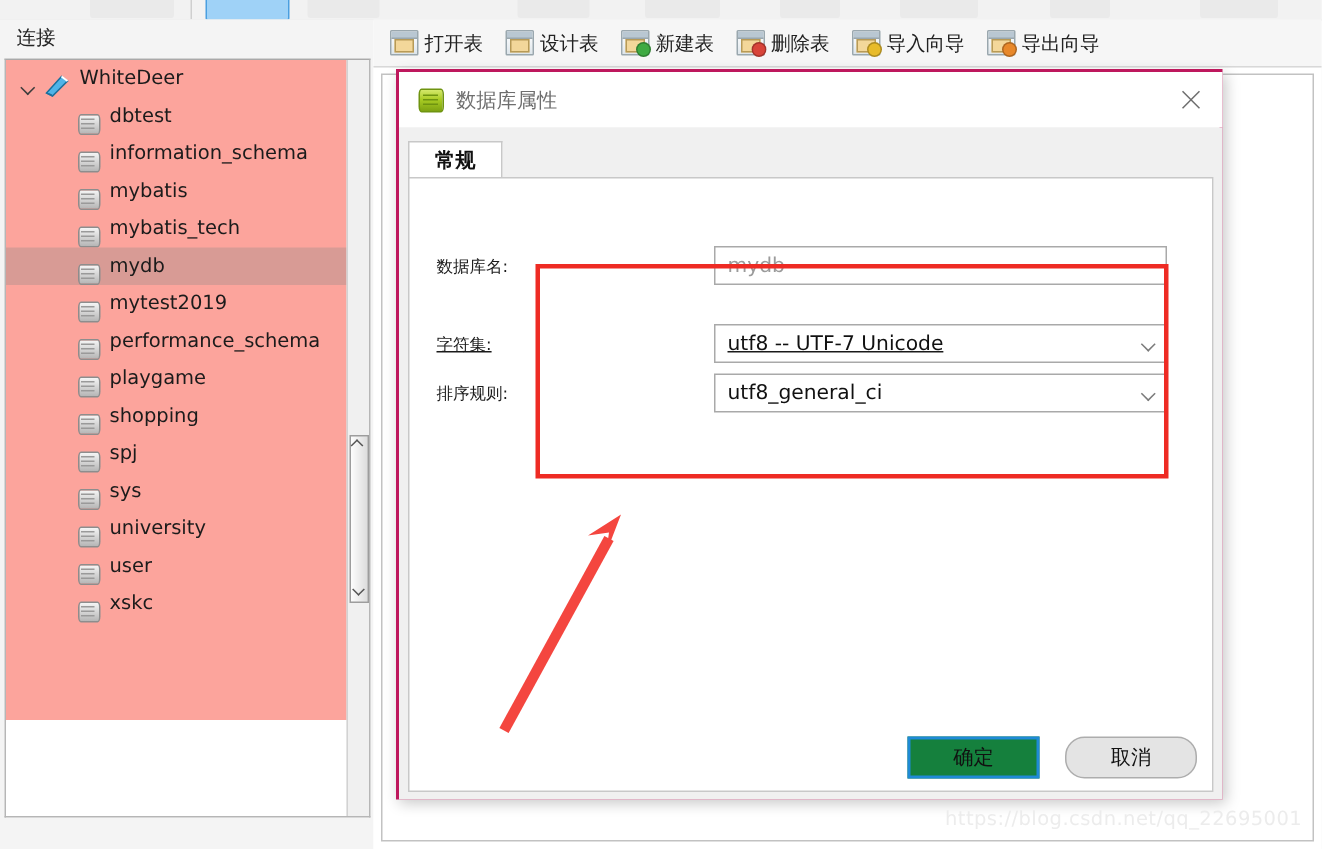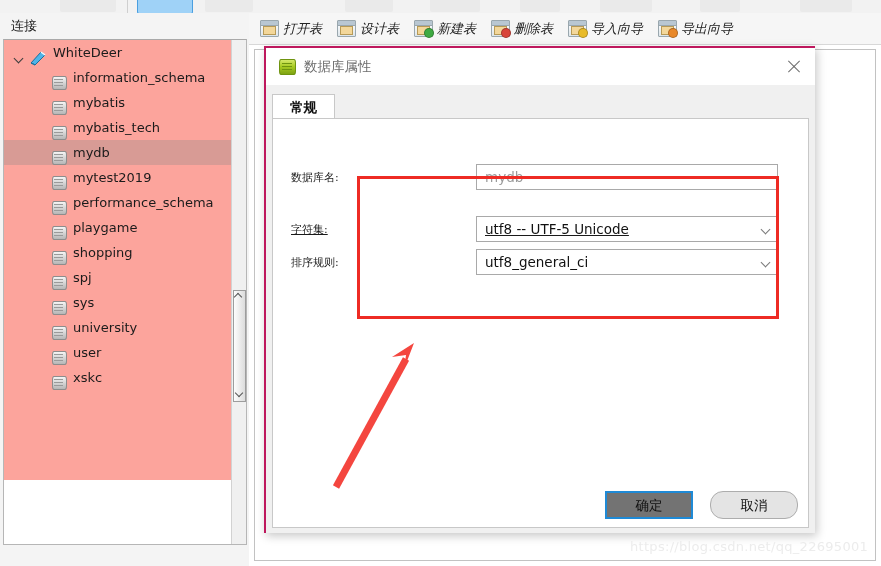--- a/index.html
+++ b/index.html
@@ -88,21 +88,21 @@
   .sb-arrow.down:before{transform:rotate(-135deg);left:2px;top:1px;}
   
   #main-area{
     position:absolute;left:249px;top:13px;width:632px;height:553px;background:#ffffff;
   }
   #toolbar{
     position:absolute;left:0;top:0;width:632px;height:32px;
     background:#f6f6f6;border-bottom:1px solid #d8d8d8;
     display:flex;align-items:center;padding-left:11px;box-sizing:border-box;
   }
-  .tb-item{display:flex;align-items:center;margin-right:15px;cursor:default;font-style:italic;}
+  .tb-item{display:flex;align-items:center;margin-right:15px;cursor:default;}
   .tb-ico{
     width:17px;height:15px;margin-right:4px;position:relative;flex:0 0 auto;
     background:linear-gradient(180deg,#ffffff 0%,#eef2f5 55%,#dde5ea 100%);
     border:1px solid #9aa7ae;border-radius:1px;
   }
   .tb-ico:before{
     content:"";position:absolute;left:0;top:0;right:0;height:4px;
     background:#b9c7d2;border-bottom:1px solid #9aa7ae;
   }
   .tb-ico .badge{
@@ -186,21 +186,21 @@
   #row-charset{top:97px;text-decoration:underline;}
   #row-collation{top:130px;}
   #btn-row{position:absolute;left:0;bottom:12px;width:549px;height:30px;}
   .dlg-btn{
     position:absolute;top:0;width:88px;height:28px;
     background:linear-gradient(180deg,#fbfbfb,#e6e6e6);
     border:1px solid #adadad;box-sizing:border-box;
     font-size:13.5px;color:#111;text-align:center;line-height:26px;
     font-family:"DejaVu Sans","Liberation Sans",sans-serif;
   }
-  #btn-ok{right:122px;border:2px solid #1f8ad6;line-height:24px;background:#737373;}
+  #btn-ok{right:122px;border:2px solid #1f8ad6;line-height:24px;background:#15803d;}
   #btn-cancel{right:17px;background:#e4e4e4;border-radius:13px;}
   
   #ann-rect{
     position:absolute;left:357px;top:176px;width:422px;height:143px;
     border:3px solid #ee2b24;box-sizing:border-box;pointer-events:none;
   }
   #ann-arrow{position:absolute;left:320px;top:335px;width:110px;height:160px;pointer-events:none;}
   
   #watermark{
     position:absolute;left:630px;top:539px;
@@ -241,20 +241,26 @@
             <path d="M13 2 L17 5" stroke="#ffffff" stroke-width="1.4"></path>
           </svg>
         </span>
         <span class="tree-label">WhiteDeer</span>
       </div>
 
         <div class="tree-row child">
           <span class="db-ico">
             <span class="cyl"></span>
           </span>
+          <span class="tree-label">dbtest</span>
+        </div>
+        <div class="tree-row child">
+          <span class="db-ico">
+            <span class="cyl"></span>
+          </span>
           <span class="tree-label">information_schema</span>
         </div>
         <div class="tree-row child">
           <span class="db-ico">
             <span class="cyl"></span>
           </span>
           <span class="tree-label">mybatis</span>
         </div>
         <div class="tree-row child">
           <span class="db-ico">
@@ -397,21 +403,21 @@
     <div id="tab-page">
 
       <div class="form-row" id="row-dbname">
         <span class="form-label">数据库名:</span>
         <span class="field placeholder" id="fld-dbname">mydb</span>
       </div>
 
       <div class="form-row" id="row-charset">
         <span class="form-label">字符集:</span>
         <span class="field combo" id="fld-charset">
-          <span>utf8 -- UTF-5 Unicode</span>
+          <span>utf8 -- UTF-7 Unicode</span>
           <span class="combo-caret"></span>
         </span>
       </div>
 
       <div class="form-row" id="row-collation">
         <span class="form-label">排序规则:</span>
         <span class="field combo" id="fld-collation">
           <span>utf8_general_ci</span>
           <span class="combo-caret"></span>
         </span>

